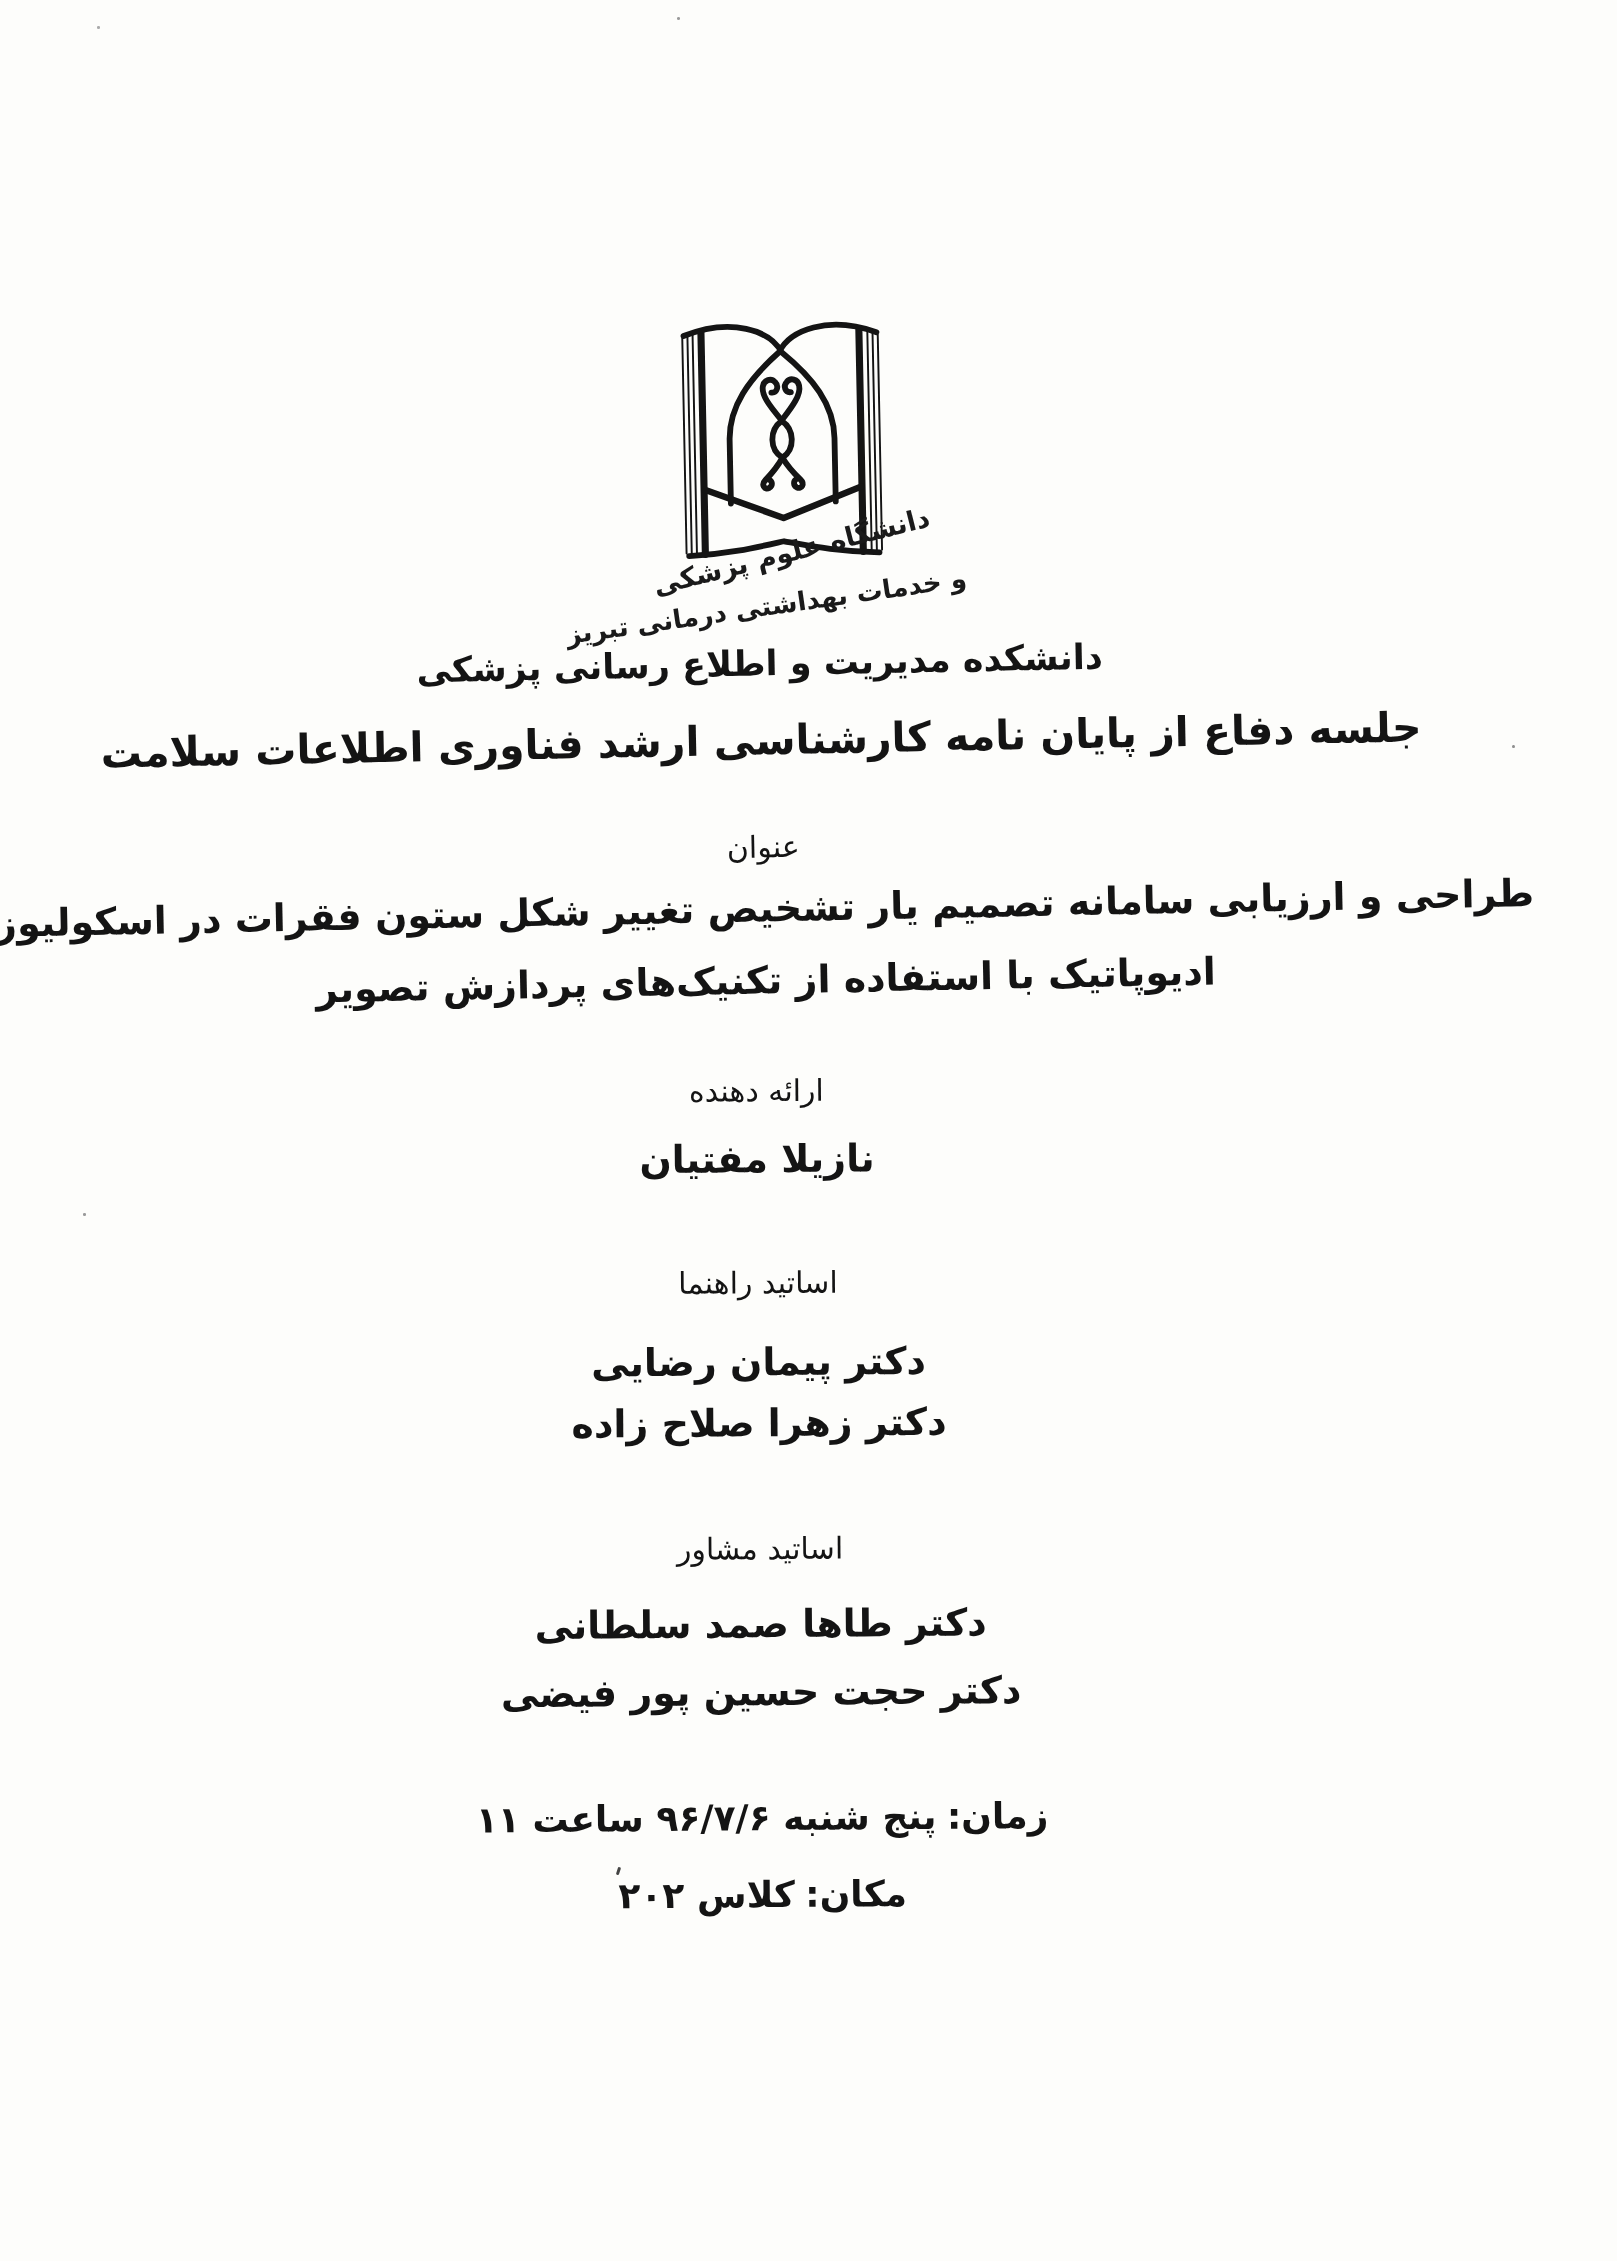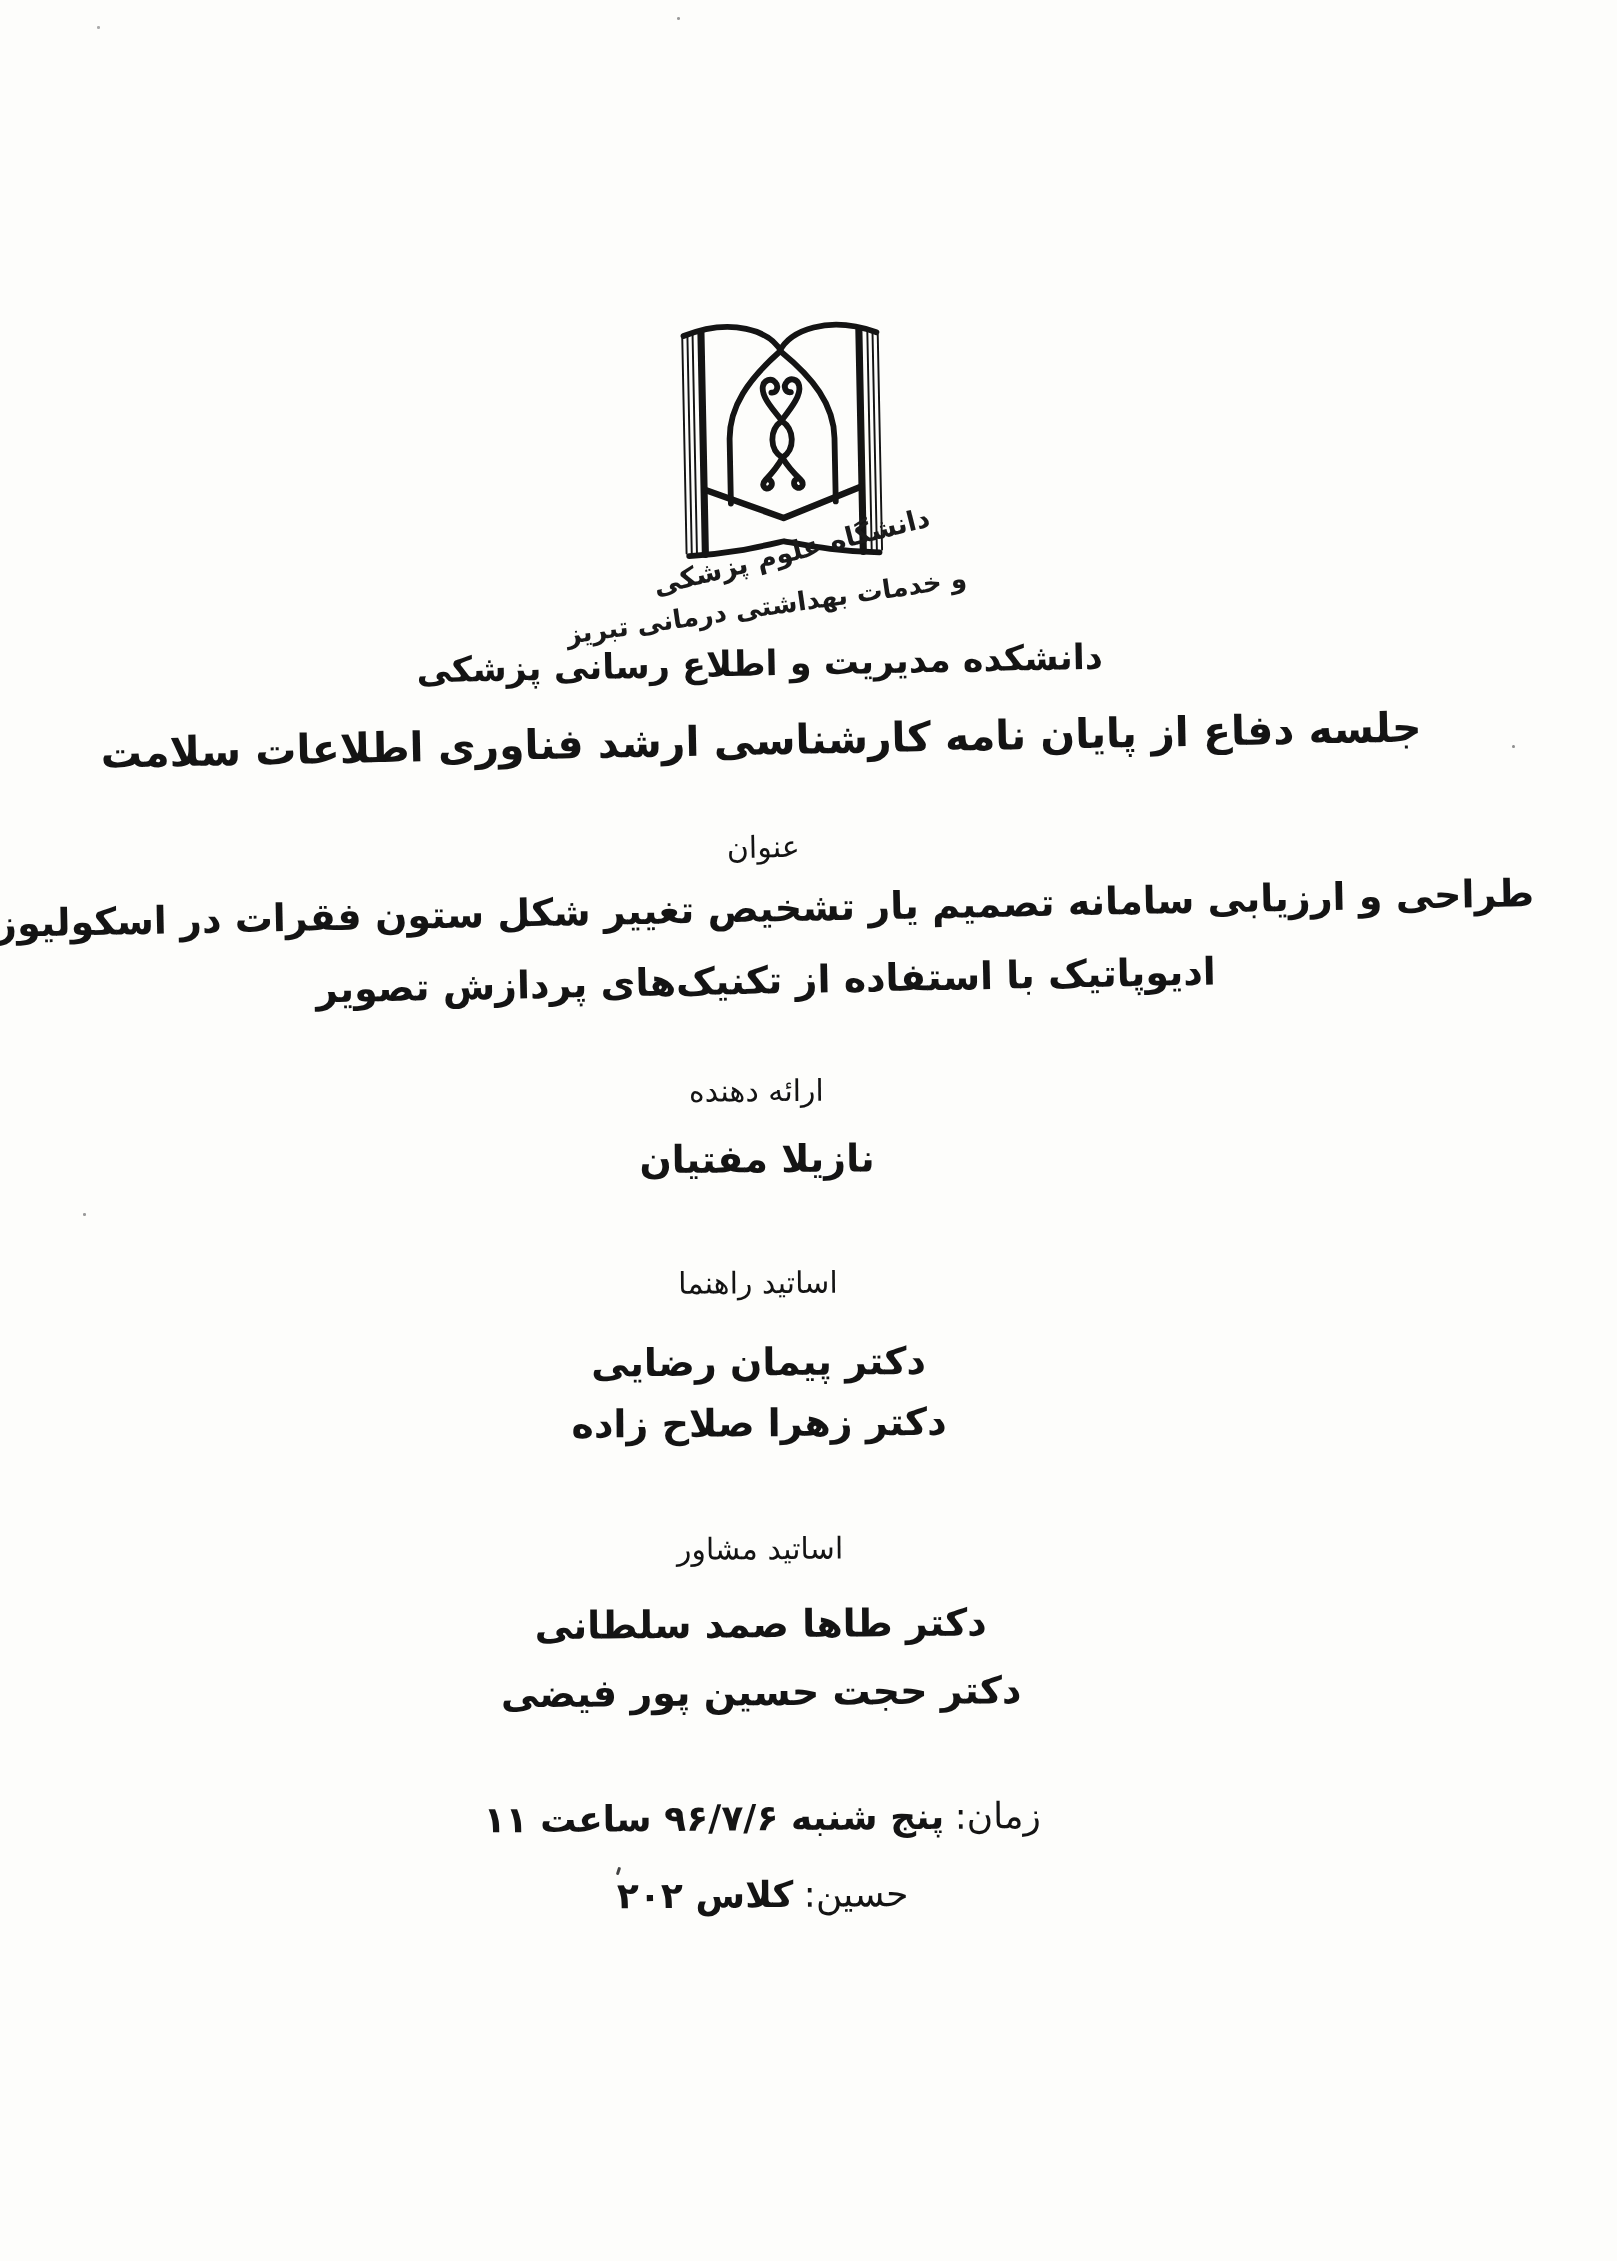--- a/index.html
+++ b/index.html
@@ -33,21 +33,21 @@
   .sup-label{top:1266px;font-size:30px;font-weight:400;}
   .sup1{top:1341px;font-size:38px;font-weight:700;}
   .sup2{top:1402px;font-size:38px;font-weight:700;}
   .adv-label{top:1532px;font-size:30px;font-weight:400;}
   .adv1{top:1603px;font-size:38px;font-weight:700;}
   .adv2{top:1671px;font-size:38px;font-weight:700;}
 
   .sched{font-size:36px;}
   .time-line{top:1797px;}
   .loc-line{top:1874px;}
-  .sched .lab{font-weight:400;}
+  .sched .lab{font-weight:700;}
   .sched .val{font-weight:700;margin-inline-start:10.3px;}
 
   .logo-svg{position:absolute;left:686px;top:316px;width:201px;height:246px;}
   .callig{
     position:absolute;left:-49px;width:1617px;text-align:center;
     font-weight:700;white-space:nowrap;color:#1a1a1a;
   }
   .callig1{top:536px;font-size:27px;transform:translateX(34px) rotate(-13deg);}
   .callig2{top:591px;font-size:26px;transform:translateX(7.8px) rotate(-7deg);}
 
@@ -115,21 +115,21 @@
     <div class="tline sup2">دکتر زهرا صلاح زاده</div>
 
     <div class="tline adv-label">اساتید مشاور</div>
     <div class="tline adv1">دکتر طاها صمد سلطانی</div>
     <div class="tline adv2">دکتر حجت حسین پور فیضی</div>
 
     <div class="tline sched time-line">
       <span class="lab">زمان:</span><span class="val">پنج شنبه ۹۶/۷/۶ ساعت ۱۱</span>
     </div>
     <div class="tline sched loc-line">
-      <span class="lab">حسین:</span><span class="val">کلاس ۲۰۲</span>
+      <span class="lab">مکان:</span><span class="val">کلاس ۲۰۲</span>
     </div>
   </div>
 
   <div class="speck" style="left:97px;top:26px;width:2.6px;height:2.6px;background:#aaa;"></div>
   <div class="speck" style="left:677px;top:17px;width:3.2px;height:2.6px;background:#9a9a9a;"></div>
   <div class="speck" style="left:1512px;top:745px;width:2.6px;height:3.2px;background:#8f8f8f;"></div>
   <div class="speck" style="left:83px;top:1213px;width:2.6px;height:2.6px;background:#9a9a9a;"></div>
   <div class="speck" style="left:617px;top:1867px;width:2.6px;height:7.8px;background:#444;border-radius:1.3px;transform:rotate(18deg);"></div>
 
 </div>

